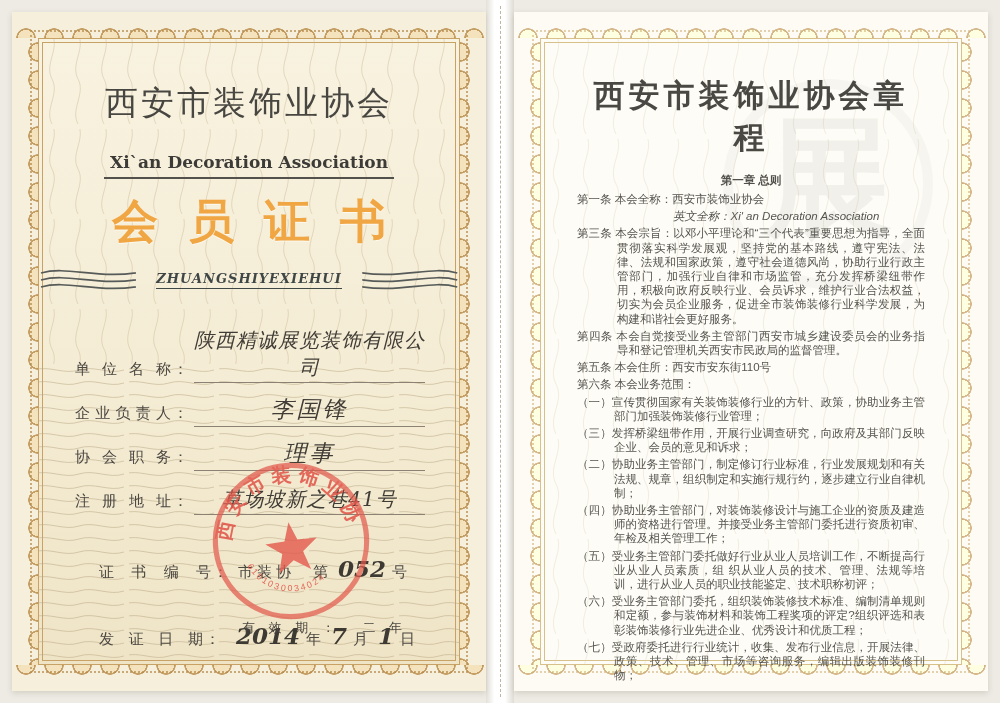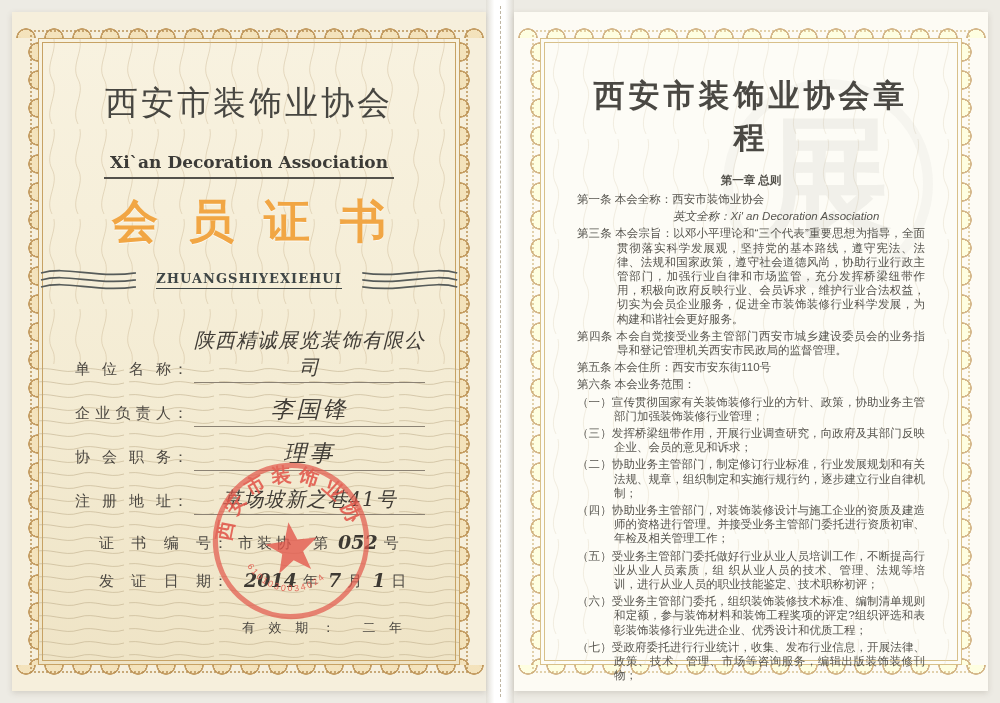--- a/index.html
+++ b/index.html
@@ -48,41 +48,41 @@
   .content{position:absolute;inset:0;padding:0;}
 
   
   .head{position:absolute;top:42px;left:0;right:0;text-align:center;}
   .org-cn{font-size:33px;letter-spacing:3px;color:#474641;font-weight:normal;margin:0;}
   .org-en{display:inline-block;margin-top:8px;font-family:"DejaVu Serif",serif;font-weight:bold;
           font-size:17px;color:#3c3b37;border-bottom:2px solid #53514b;padding:0 6px 5px;}
   .cert-title{position:absolute;top:152px;left:0;right:0;text-align:center;
       font-family:"DejaVu Serif",serif;font-weight:bold;font-size:46px;color:#f1a644;
       letter-spacing:30px;padding-left:30px;text-shadow:0 1px 0 rgba(255,255,255,.6);}
-  .flourish{position:absolute;top:228px;left:0;right:0;display:flex;align-items:center;justify-content:center;gap:20px;}
+  .flourish{position:absolute;top:228px;left:0;right:0;display:flex;align-items:center;justify-content:center;gap:20px;font-style:italic;}
   .flourish .pinyin{font-family:"DejaVu Serif",serif;font-weight:bold;font-size:13px;color:#3f4646;
       letter-spacing:1px;border-bottom:1.5px solid #3f4646;padding-bottom:2px;}
   .flourish svg{display:block;}
 
   .fields{position:absolute;top:300px;left:36px;right:34px;}
   .frow{display:flex;align-items:flex-end;height:44px;}
   .flabel{width:96px;font-size:15px;color:#4b4741;text-align:justify;text-align-last:justify;padding-bottom:4px;}
   .fcolon{font-size:15px;color:#4b4741;padding:0 6px 4px 2px;}
   .fline{flex:1;border-bottom:1px solid #8b8274;position:relative;height:44px;}
   .hand{position:absolute;left:0;right:0;bottom:1px;text-align:center;
         font-family:"DejaVu Serif",serif;font-style:italic;font-weight:400;color:#403c36;}
   .hand-sm{font-size:20px;letter-spacing:1px;}
   .hand-md{font-size:23px;letter-spacing:3px;}
 
   .meta{position:absolute;top:492px;left:60px;right:40px;}
   .mrow{display:flex;align-items:flex-end;margin-bottom:16px;font-size:15px;color:#4b4741;}
   .mlabel{width:112px;text-align:justify;text-align-last:justify;}
   .mcolon{padding:0 10px 0 2px;}
   .mval{letter-spacing:4px;}
-  .mhand{font-family:"DejaVu Serif",serif;font-style:italic;font-weight:600;color:#3d3933;font-size:19px;padding:0 6px;}
+  .mhand{font-family:"DejaVu Serif",serif;font-style:italic;font-weight:600;color:#3d3933;font-size:23px;padding:0 6px;margin-top:24px;}
   .validity{position:absolute;top:580px;right:52px;font-size:13px;color:#4b4741;letter-spacing:5px;}
 
   .seal{position:absolute;top:418px;left:168px;width:168px;height:168px;opacity:.88;transform:rotate(-8deg);pointer-events:none;}
 
   
   .charter{padding:36px 36px 0;position:relative;color:#56544e;}
   .charter h2{margin:0 0 14px;text-align:center;font-size:31px;letter-spacing:4px;color:#4a4843;font-weight:bold;}
   .chapter{text-align:center;font-weight:bold;font-size:11.5px;color:#514f49;margin:5px 0 4px;}
   .charter p{margin:0 0 3px;font-size:11.5px;line-height:14.2px;text-align:justify;}
   .art{padding-left:40px;text-indent:-40px;}

